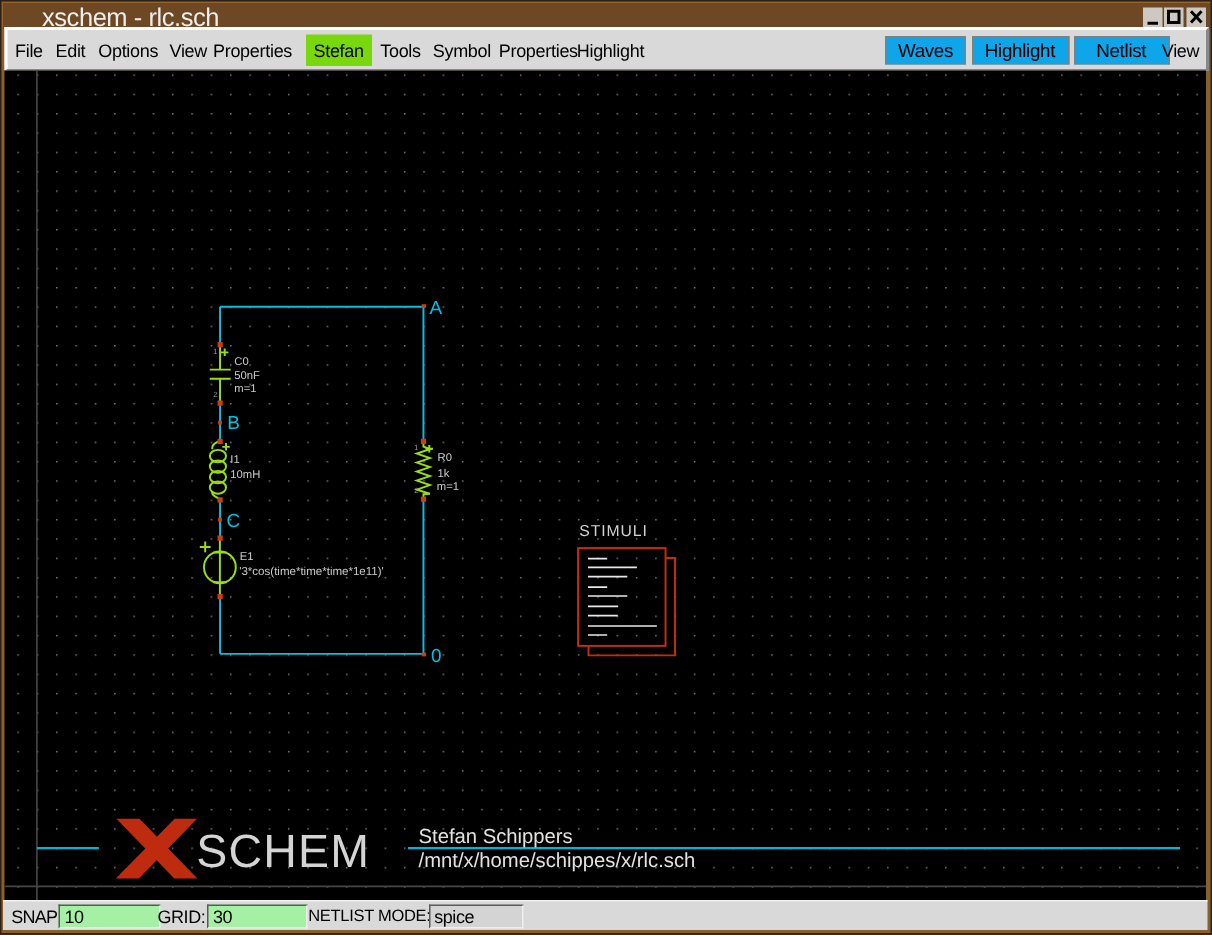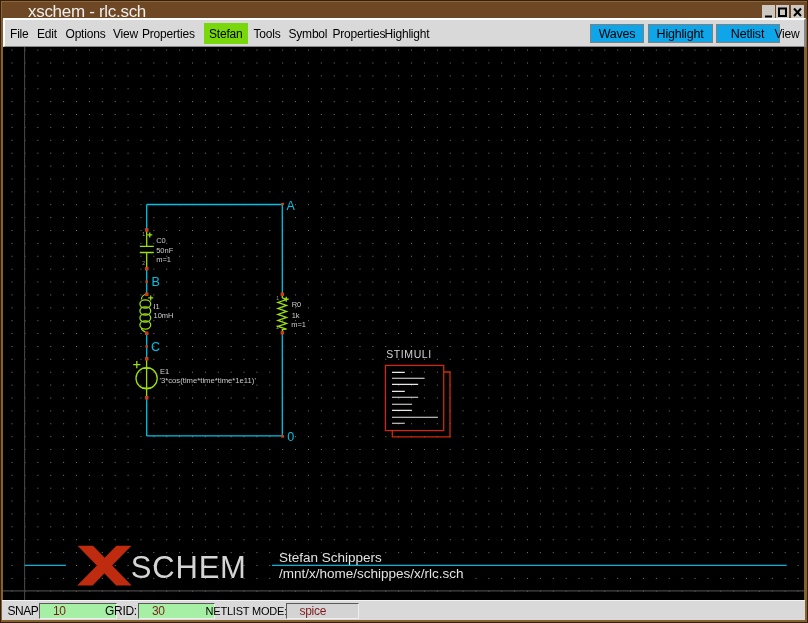--- a/index.html
+++ b/index.html
@@ -10,21 +10,21 @@
 #title{position:absolute;left:26px;top:2px;font-size:17px;letter-spacing:-0.3px;color:#eeeeee;line-height:16px}
 .wbtn{position:absolute;top:5px;width:13px;height:13px;background:#cdc9c2}
 #menuframe{position:absolute;left:3px;top:18px;width:799px;height:26px;background:#d9d9d9;
   border-top:2px solid #ffffff;border-left:2px solid #ffffff;border-right:2px solid #888888;border-bottom:1px solid #888888}
 .mi{position:absolute;top:24px;font-size:12px;letter-spacing:-0.2px;color:#000;height:20px;line-height:20px}
 #layersbox{position:absolute;left:204.3px;top:23px;width:44px;height:21px;background:#79d80b}
 .rbtn{position:absolute;top:24px;height:19px;background:#0ea5e9;border:1px solid #808080;font-size:12.5px;letter-spacing:-0.2px;color:#000;text-align:center;line-height:18px;box-sizing:border-box}
 #canvas{position:absolute;left:3px;top:47px;width:801px;height:553px;background:#000}
 #statusbar{position:absolute;left:2px;top:600px;width:803px;height:19px;background:#d9d9d9;border-top:1px solid #f2f2f2}
 .sl{position:absolute;top:2.5px;font-size:12px;letter-spacing:-0.3px;color:#000}
-.entry{position:absolute;top:1.5px;height:14.5px;border:1px solid;border-color:#5a5a5a #efefef #efefef #5a5a5a;font-size:12px;letter-spacing:-0.3px;color:#7f1d1d;padding:0 0 0 13px;line-height:14px}
+.entry{position:absolute;top:1.5px;height:14.5px;border:1px solid;border-color:#5a5a5a #efefef #efefef #5a5a5a;font-size:12px;letter-spacing:-0.3px;color:#000000;padding:0 0 0 3px;line-height:14px}
 </style>
 </head>
 <body>
 <div id="titlebar">
     <div id="title">xschem - rlc.sch</div>
   </div>
 <div class="wbtn" style="left:761.5px">
 <svg width="13" height="13">
       <line x1="3" y1="10.5" x2="10" y2="10.5" stroke="#000" stroke-width="2"></line>
     </svg></div>

